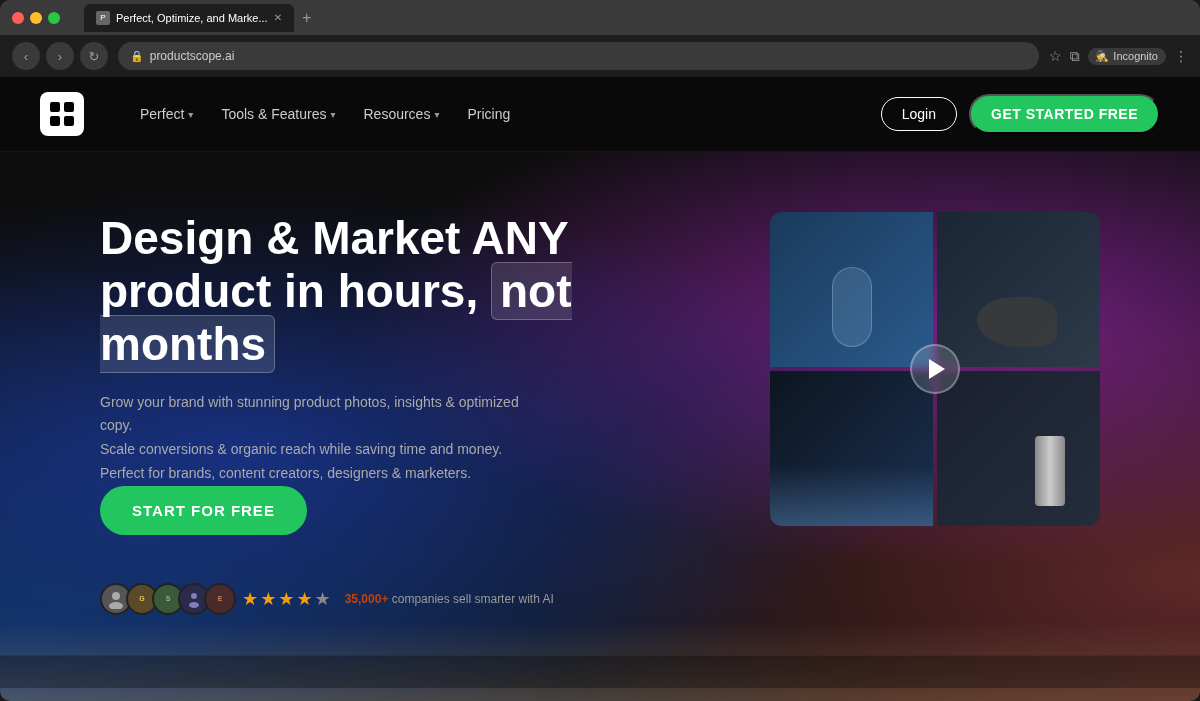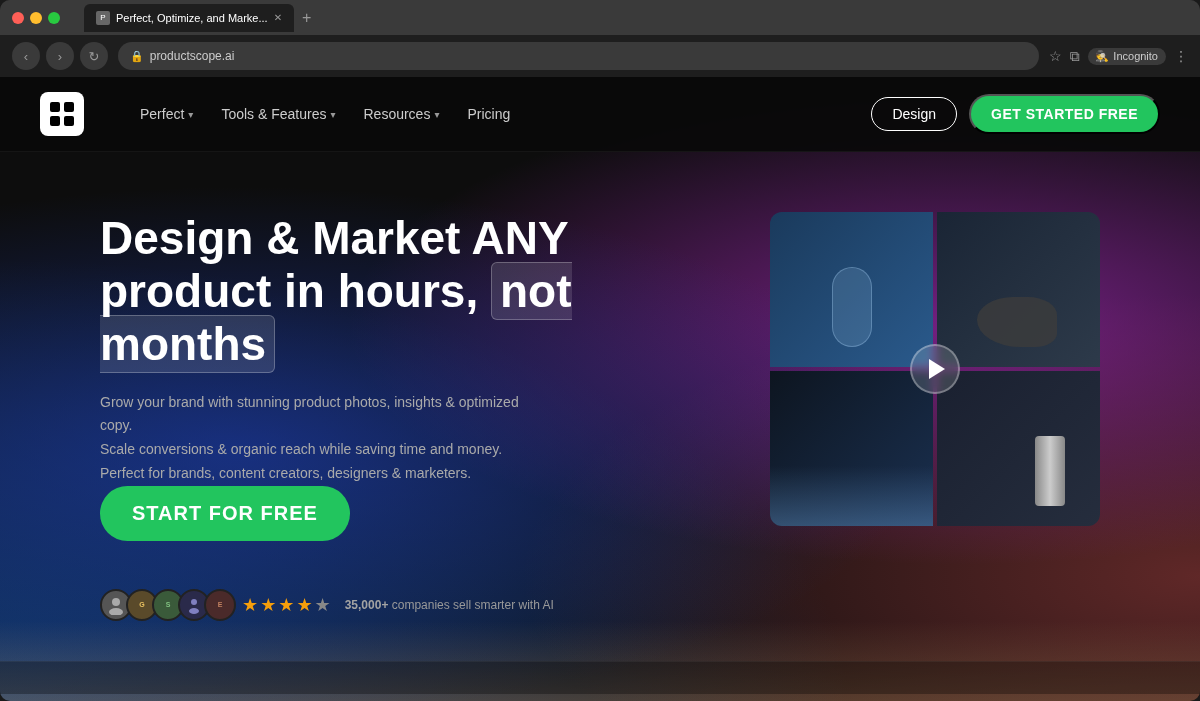--- a/index.html
+++ b/index.html
@@ -135,40 +135,40 @@
       color: #aaa;
       line-height: 1.7;
       max-width: 420px;
     }
     .start-btn {
       display: inline-block;
       padding: 16px 32px;
       background: #22c55e;
       border-radius: 30px;
       color: white;
-      font-size: 20px;
+      font-size: 15px;
       font-weight: 800;
       letter-spacing: 1px;
       text-transform: uppercase;
       cursor: pointer;
       margin-bottom: 40px;
     }
 
     
     .social-proof { display: flex; align-items: center; gap: 12px; margin-top: 8px; }
     .avatars { display: flex; }
     .avatar { width: 32px; height: 32px; border-radius: 50%; border: 2px solid #222; margin-right: -6px; overflow: hidden; display: flex; align-items: center; justify-content: center; font-size: 12px; font-weight: bold; }
     .av1 { background: #555; }
     .av2 { background: #444; color: white; font-size: 8px; }
     .av3 { background: #666; }
     .av4 { background: #333; color: #aaa; font-size: 7px; text-align: center; line-height: 1.1; }
     .av5 { background: #777; }
     .stars { color: #f59e0b; font-size: 18px; letter-spacing: 2px; }
     .social-text { color: #999; font-size: 12px; }
-    .social-text strong { color: #a3a3a3; }
+    .social-text strong { color: #c2410c; }
 
     
     .feature-badges {
       position: relative;
       z-index: 5;
       display: flex;
       align-items: center;
       justify-content: center;
       gap: 32px;
       padding: 16px 40px;
@@ -337,21 +337,21 @@
         </div>
         <div class="nav-link">
           <span>Resources</span>
           <span class="chevron">▾</span>
         </div>
         <div class="nav-link">
           <span>Pricing</span>
         </div>
       </div>
       <div class="nav-actions">
-        <button class="login-btn">Design</button>
+        <button class="login-btn">Login</button>
         <button class="get-started-btn">GET STARTED FREE</button>
       </div>
     </nav>
 
     <div class="hero">
       <div class="hero-left">
         <h1 class="hero-title">
           <span>Design &amp; Market ANY product in hours, </span>
           <span class="highlight-box">not months</span>
         </h1>

